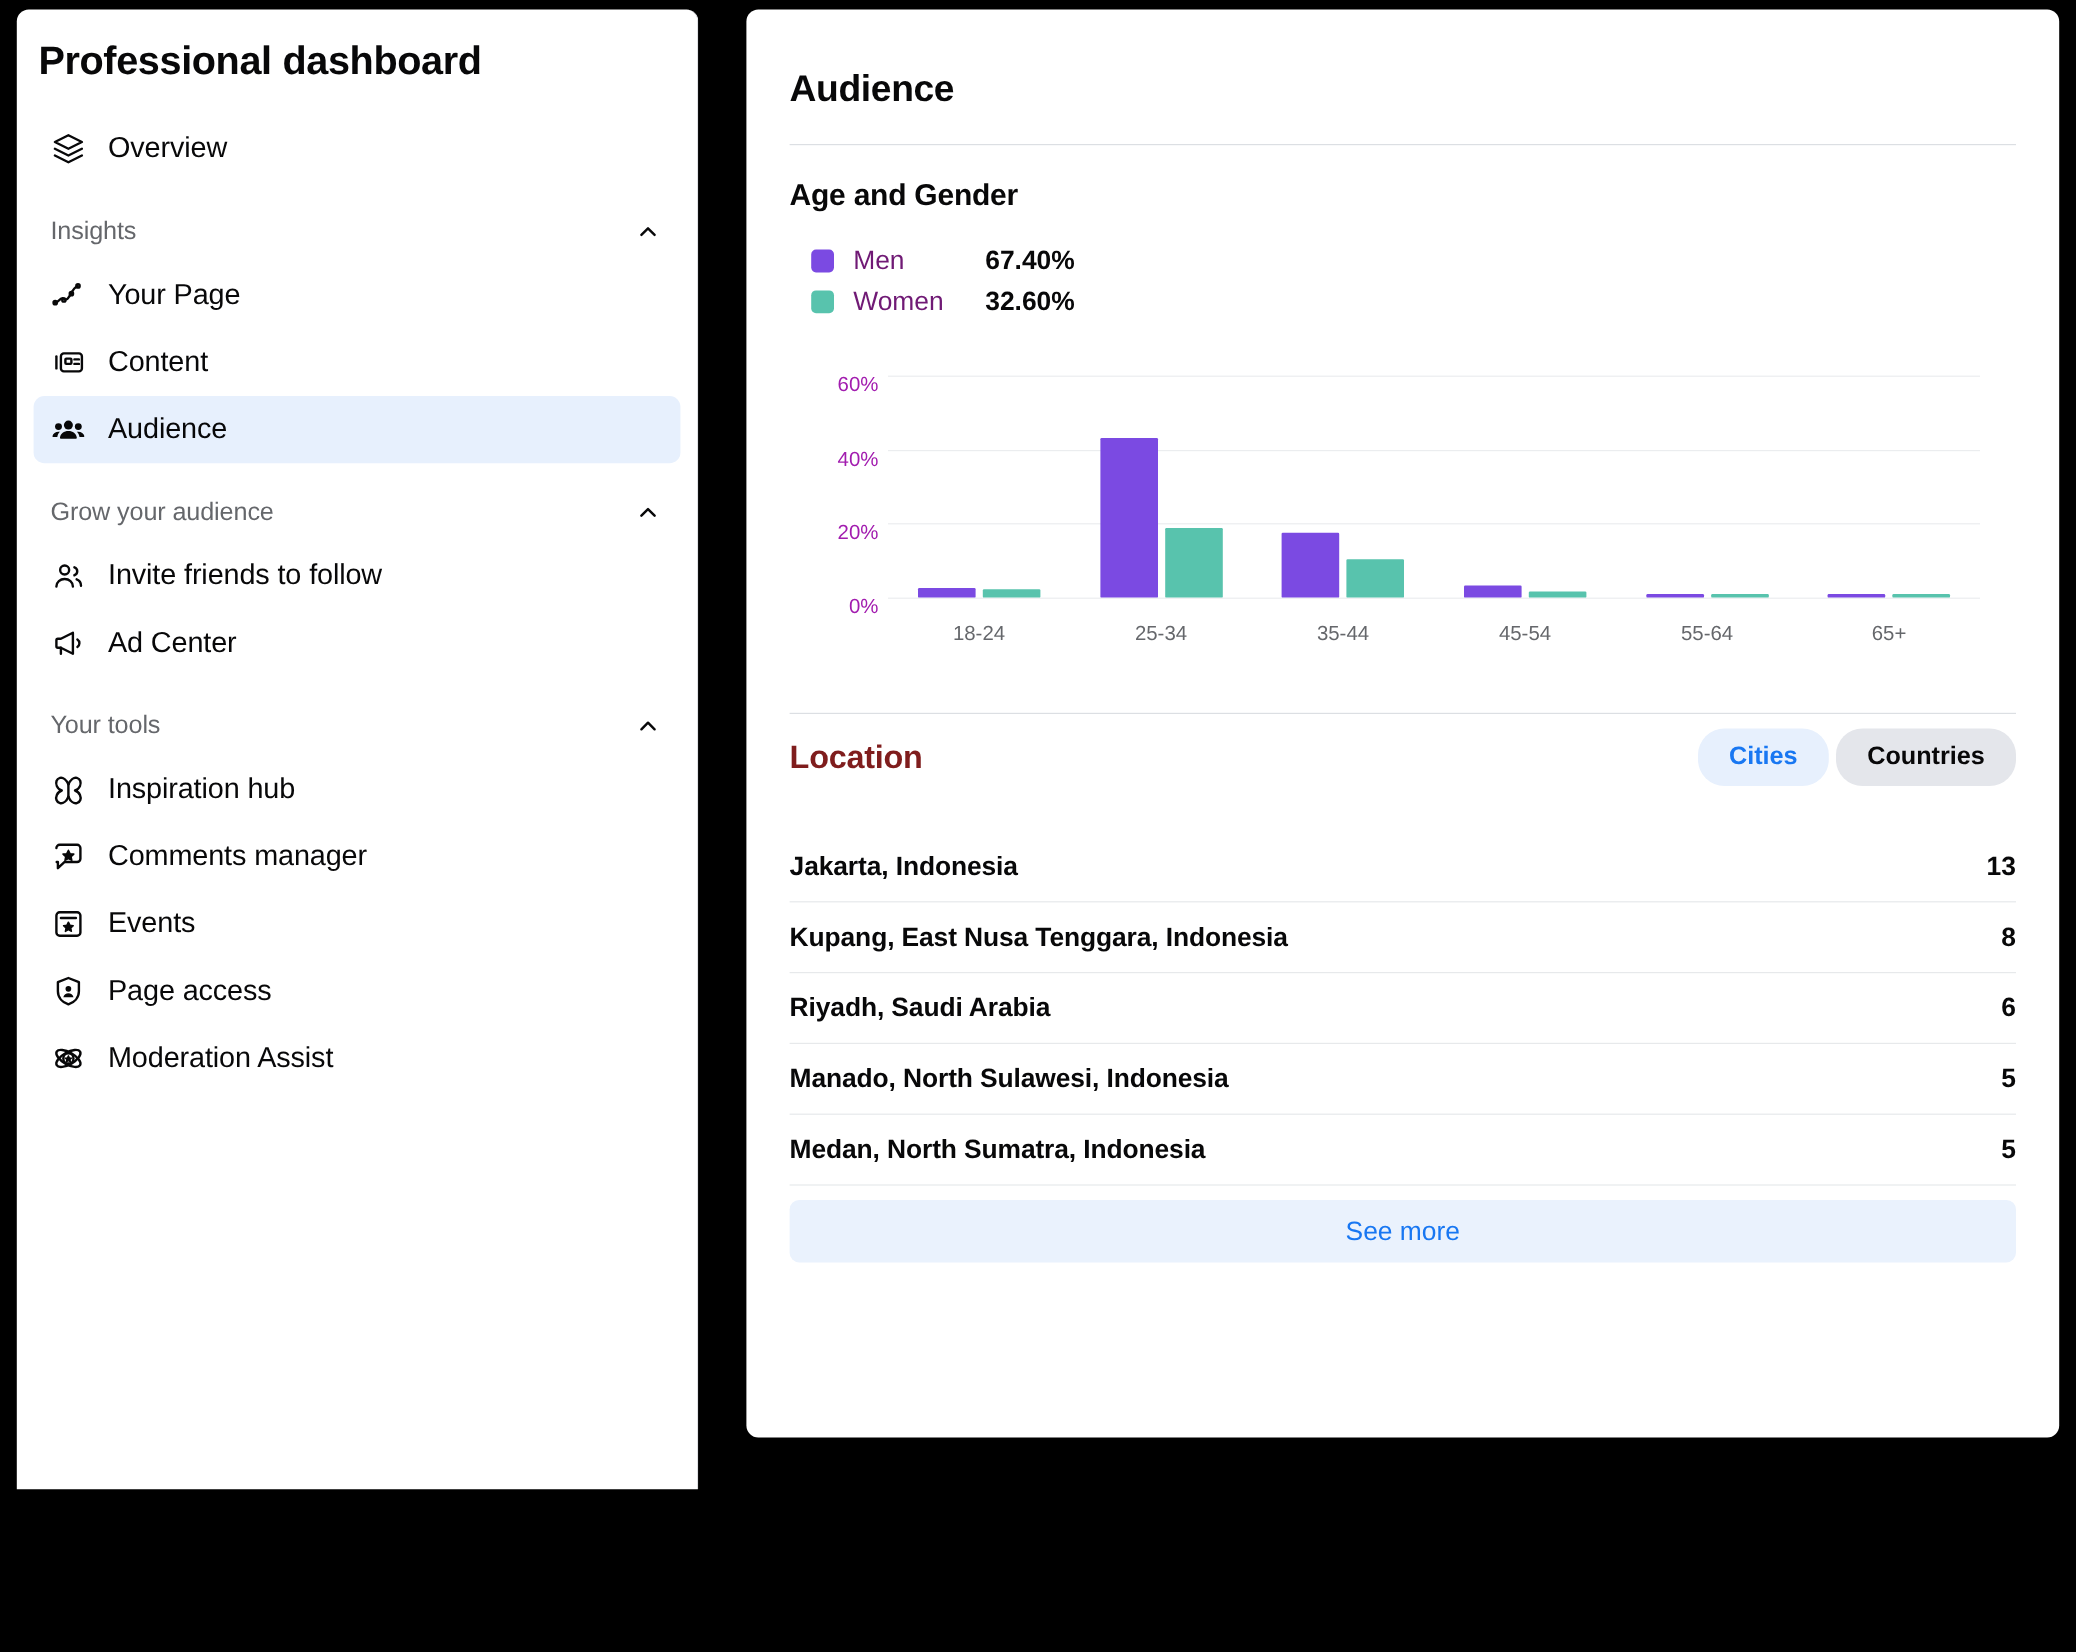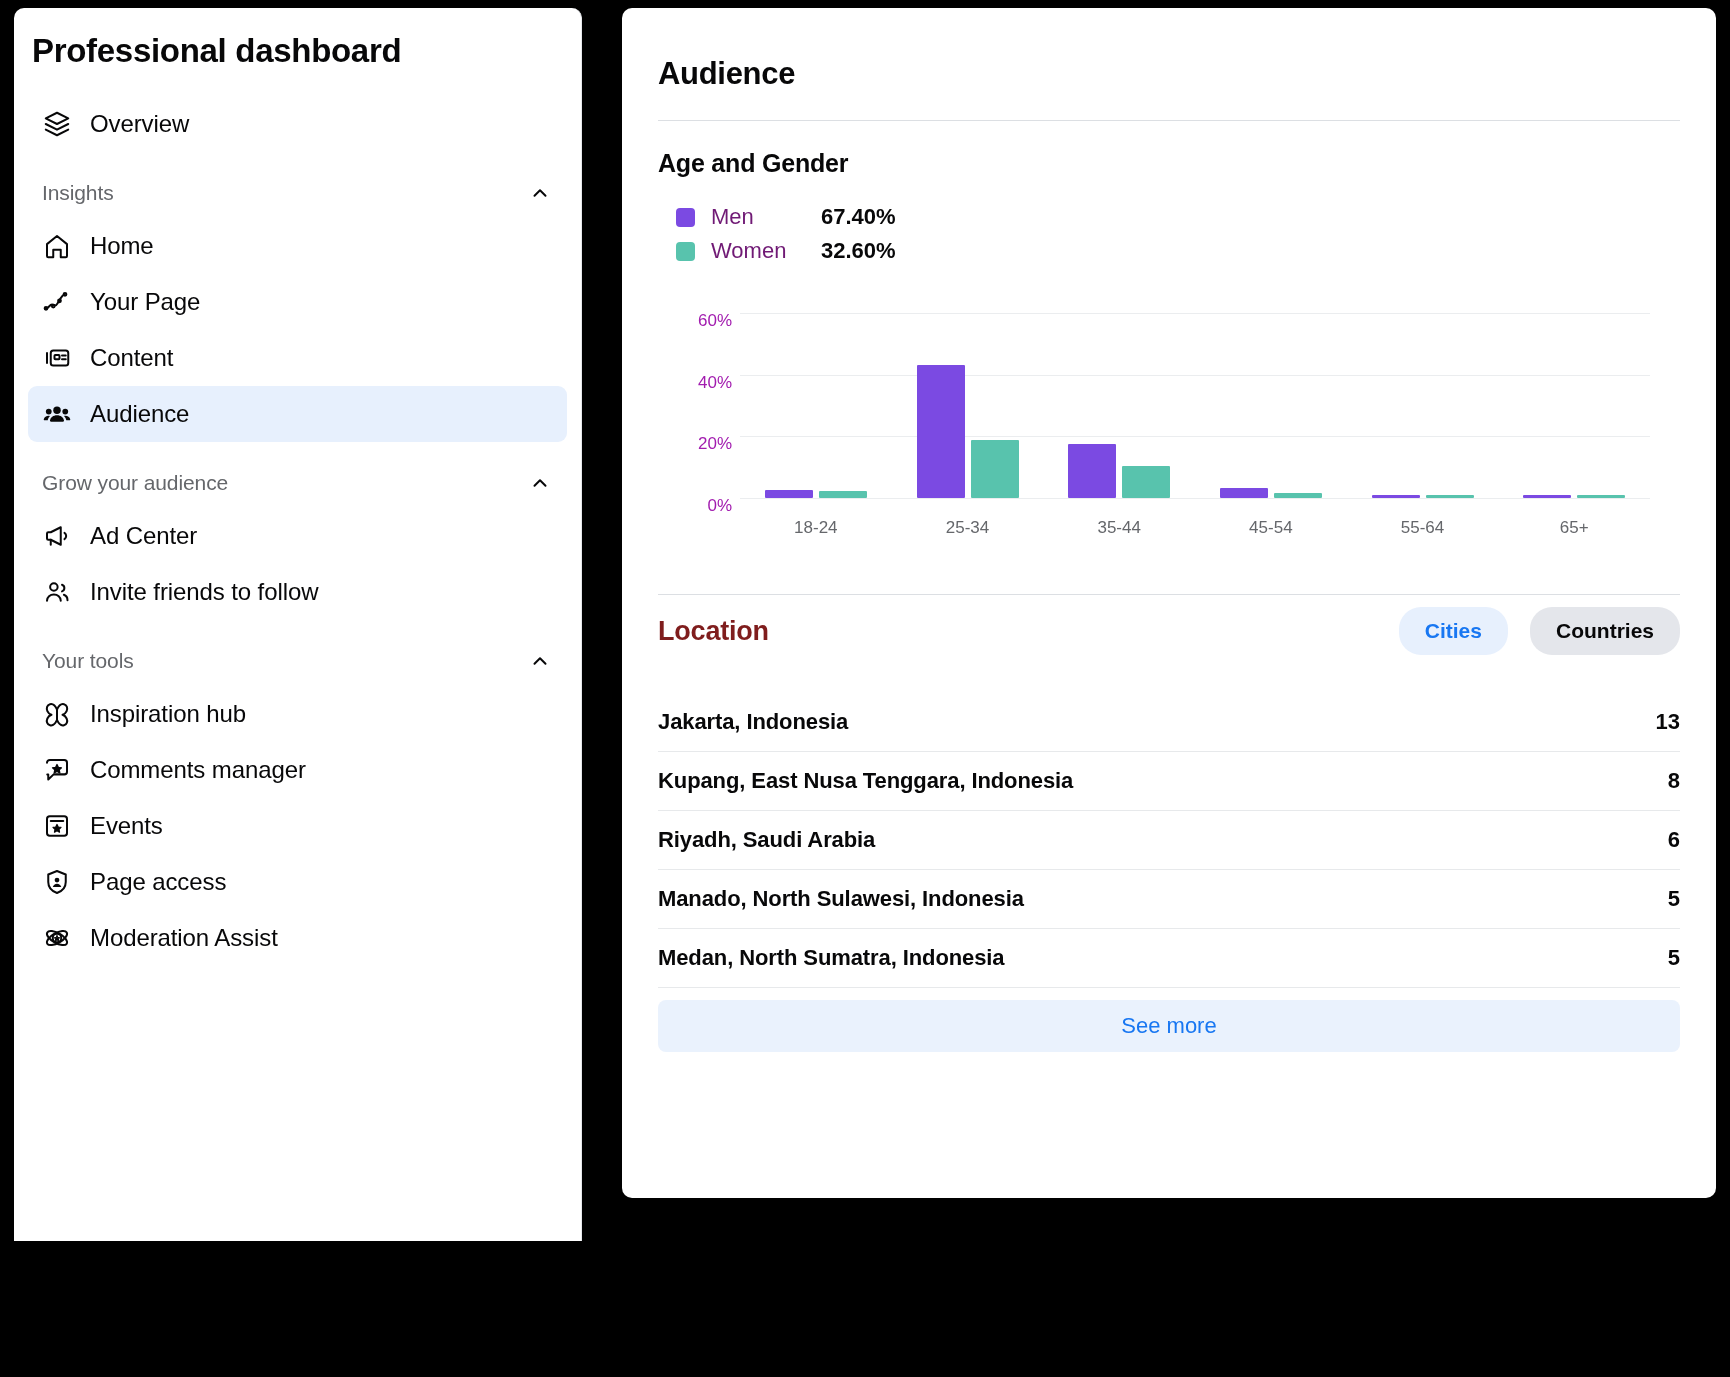--- a/index.html
+++ b/index.html
@@ -209,21 +209,21 @@
     align-items: center;
     justify-content: space-between;
     margin-top: 12px;
   }
   .loc-title {
     font-size: 27px;
     font-weight: bold;
     color: #7f1d1d;
     letter-spacing: -0.2px;
   }
-  .pill-group { display: flex; gap: 22px; }
+  .pill-group { display: flex; gap: 6px; }
   .pill {
     border-radius: 22px;
     padding: 12px 26px;
     font-size: 21px;
     font-weight: bold;
     cursor: pointer;
     border: none;
     font-family: "Liberation Sans", sans-serif;
   }
   .pill.sel { background: #e7f0fd; color: #1877f2; }
@@ -281,28 +281,20 @@
           </span>
           <span class="nav-label">Overview</span>
         </div>
         <div class="section-head">
           <span class="section-title">Insights</span>
           <span class="chevron">
             <svg viewBox="0 0 24 24" fill="none" stroke="#080809" stroke-width="2.2" stroke-linecap="round" stroke-linejoin="round">
               <path d="M6 15l6-6 6 6"></path>
             </svg>
           </span>
-        </div>
-        <div class="nav-item">
-          <span class="nav-icon">
-            <svg viewBox="0 0 24 24" fill="none" stroke="#080809" stroke-width="1.6" stroke-linecap="round" stroke-linejoin="round">
-              <path d="M4 10.5 12 4l8 6.5V20a1 1 0 0 1-1 1h-4v-6H9v6H5a1 1 0 0 1-1-1v-9.5Z"></path>
-            </svg>
-          </span>
-          <span class="nav-label">Home</span>
         </div>
         <div class="nav-item">
           <span class="nav-icon">
             <svg viewBox="0 0 24 24" fill="none" stroke="#080809" stroke-width="1.6" stroke-linecap="round" stroke-linejoin="round">
               <path d="M3 17c2 .5 3-3 5-3s2.5 2.5 4.5-1S16 6.5 18 6"></path>
               <circle cx="3.2" cy="17" r="1.1"></circle>
               <circle cx="9" cy="15.2" r="1.1"></circle>
               <circle cx="14" cy="11" r="1.1"></circle>
               <circle cx="18.4" cy="5.8" r="1.1"></circle>
             </svg>
@@ -337,37 +329,37 @@
           <span class="section-title">Grow your audience</span>
           <span class="chevron">
             <svg viewBox="0 0 24 24" fill="none" stroke="#080809" stroke-width="2.2" stroke-linecap="round" stroke-linejoin="round">
               <path d="M6 15l6-6 6 6"></path>
             </svg>
           </span>
         </div>
         <div class="nav-item">
           <span class="nav-icon">
             <svg viewBox="0 0 24 24" fill="none" stroke="#080809" stroke-width="1.6" stroke-linecap="round" stroke-linejoin="round">
-              <path d="M4 10v4a1 1 0 0 0 1 1h2l8 4V5L7 9H5a1 1 0 0 0-1 1Z"></path>
-              <path d="M7 15v4"></path>
-              <path d="M18 9.5a3 3 0 0 1 0 5"></path>
-            </svg>
-          </span>
-          <span class="nav-label">Ad Center</span>
-        </div>
-        <div class="nav-item">
-          <span class="nav-icon">
-            <svg viewBox="0 0 24 24" fill="none" stroke="#080809" stroke-width="1.6" stroke-linecap="round" stroke-linejoin="round">
               <circle cx="9.5" cy="8" r="3"></circle>
               <path d="M4 19c0-3 2.5-5 5.5-5s5.5 2 5.5 5"></path>
               <path d="M16 6.2a2.8 2.8 0 0 1 0 5.3"></path>
               <path d="M17.5 14.2c1.7.6 2.9 2.2 2.9 4.3"></path>
             </svg>
           </span>
           <span class="nav-label">Invite friends to follow</span>
+        </div>
+        <div class="nav-item">
+          <span class="nav-icon">
+            <svg viewBox="0 0 24 24" fill="none" stroke="#080809" stroke-width="1.6" stroke-linecap="round" stroke-linejoin="round">
+              <path d="M4 10v4a1 1 0 0 0 1 1h2l8 4V5L7 9H5a1 1 0 0 0-1 1Z"></path>
+              <path d="M7 15v4"></path>
+              <path d="M18 9.5a3 3 0 0 1 0 5"></path>
+            </svg>
+          </span>
+          <span class="nav-label">Ad Center</span>
         </div>
         <div class="section-head">
           <span class="section-title">Your tools</span>
           <span class="chevron">
             <svg viewBox="0 0 24 24" fill="none" stroke="#080809" stroke-width="2.2" stroke-linecap="round" stroke-linejoin="round">
               <path d="M6 15l6-6 6 6"></path>
             </svg>
           </span>
         </div>
         <div class="nav-item">

